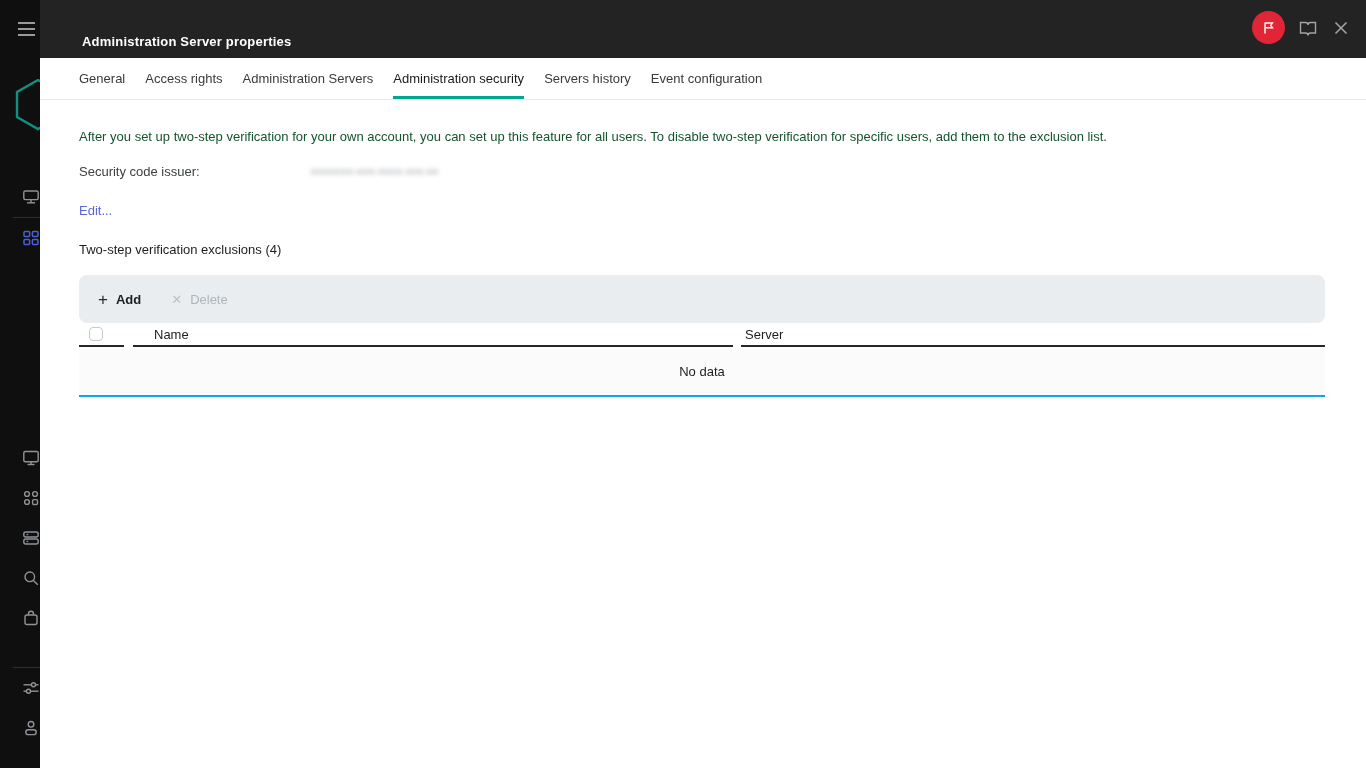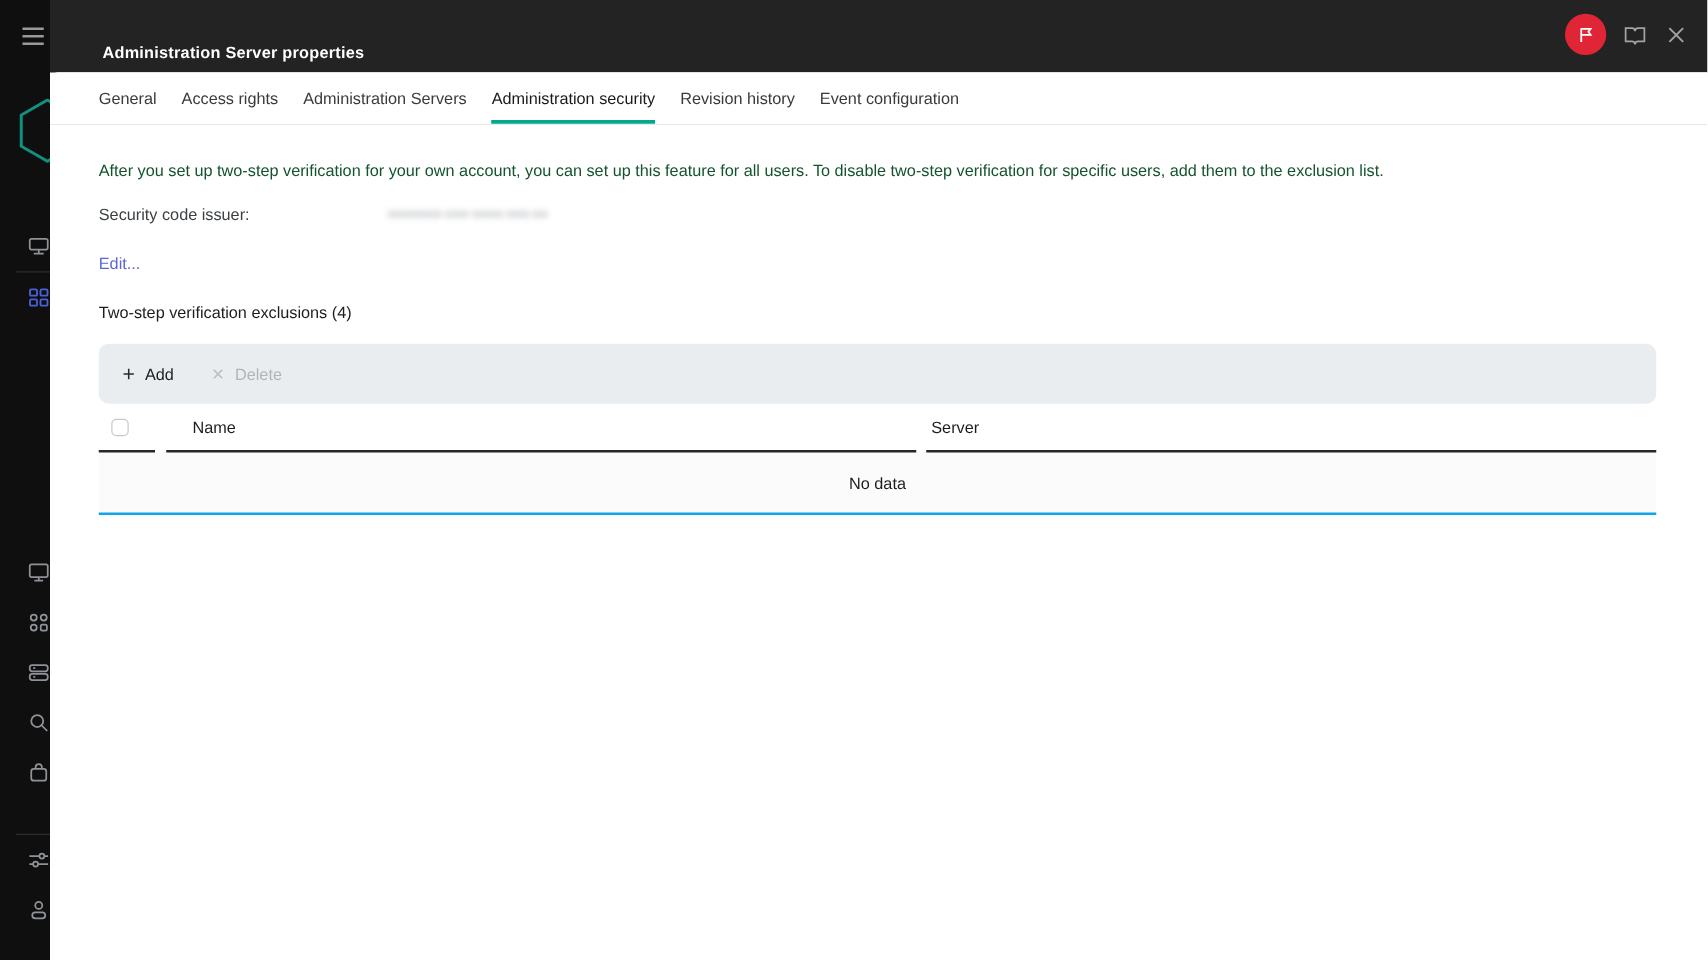--- a/index.html
+++ b/index.html
@@ -42,27 +42,27 @@
   .issuer-label { width: 231px; color: #3c4043; }
   .issuer-value { filter: blur(2.6px); opacity: .55; color: #878c92; font-size: 11px; letter-spacing: -0.5px; white-space: nowrap; overflow: hidden; width: 172px; }
 
   .edit-link { margin-top: 24px; color: #5b66d2; cursor: pointer; display: inline-block; }
 
   .exclusions-heading { margin-top: 24px; color: #1d1d1d; }
 
   .toolbar { margin-top: 18px; height: 48px; width: 1246px; background: #e9edf0; border-radius: 8px; display: flex; align-items: center; padding-left: 19px; }
   .tb-btn { display: flex; align-items: center; cursor: pointer; }
   .tb-btn .plus { font-size: 17px; line-height: 17px; color: #2a2a2a; font-weight: 400; }
-  .tb-btn .add-label { margin-left: 8px; font-weight: 400; color: #1d1d1d; }
+  .tb-btn .add-label { margin-left: 8px; font-weight: 700; color: #1d1d1d; }
   .tb-btn.disabled { cursor: default; margin-left: 30px; }
   .tb-btn .cross { font-size: 13px; color: #bdc1c5; }
   .tb-btn .del-label { margin-left: 8px; color: #b0b5ba; }
 
   .table { width: 1246px; }
-  .thead { display: flex; height: 39px; text-align: center; }
+  .thead { display: flex; height: 24px; text-align: center; }
   .th { display: flex; align-items: center; border-bottom: 2px solid #26272a; }
   .th-check { width: 45px; }
   .th-name { width: 600px; margin-left: 9px; padding-left: 21px; }
   .th-origin { flex: 1; margin-left: 8px; padding-left: 4px; }
   .checkbox { width: 14px; height: 14px; margin-left: 10px; border: 1.5px solid #c6cacd; border-radius: 4px; background: #fff; cursor: pointer; }
   .tbody-row { height: 50px; background: #fbfbfb; border-bottom: 2px solid #0ea5e9; display: flex; align-items: center; justify-content: center; color: #1d1d1d; }
 
   svg { display: block; }
 </style>
 </head>
@@ -169,21 +169,21 @@
   </div>
 </header>
 
 <main class="panel">
 
   <nav class="tabs">
     <div class="tab">General</div>
     <div class="tab">Access rights</div>
     <div class="tab">Administration Servers</div>
     <div class="tab active">Administration security</div>
-    <div class="tab">Revision history</div>
+    <div class="tab">Servers history</div>
     <div class="tab">Event configuration</div>
   </nav>
 
   <section class="content">
     <p class="intro">After you set up two-step verification for your own account, you can set up this feature for all users. To disable two-step verification for specific users, add them to the exclusion list.</p>
 
 
     <div class="issuer-row">
       <span class="issuer-label">Security code issuer:</span>
       <span class="issuer-value">●●●●●●●-●●●-●●●●.●●●.●●</span>

